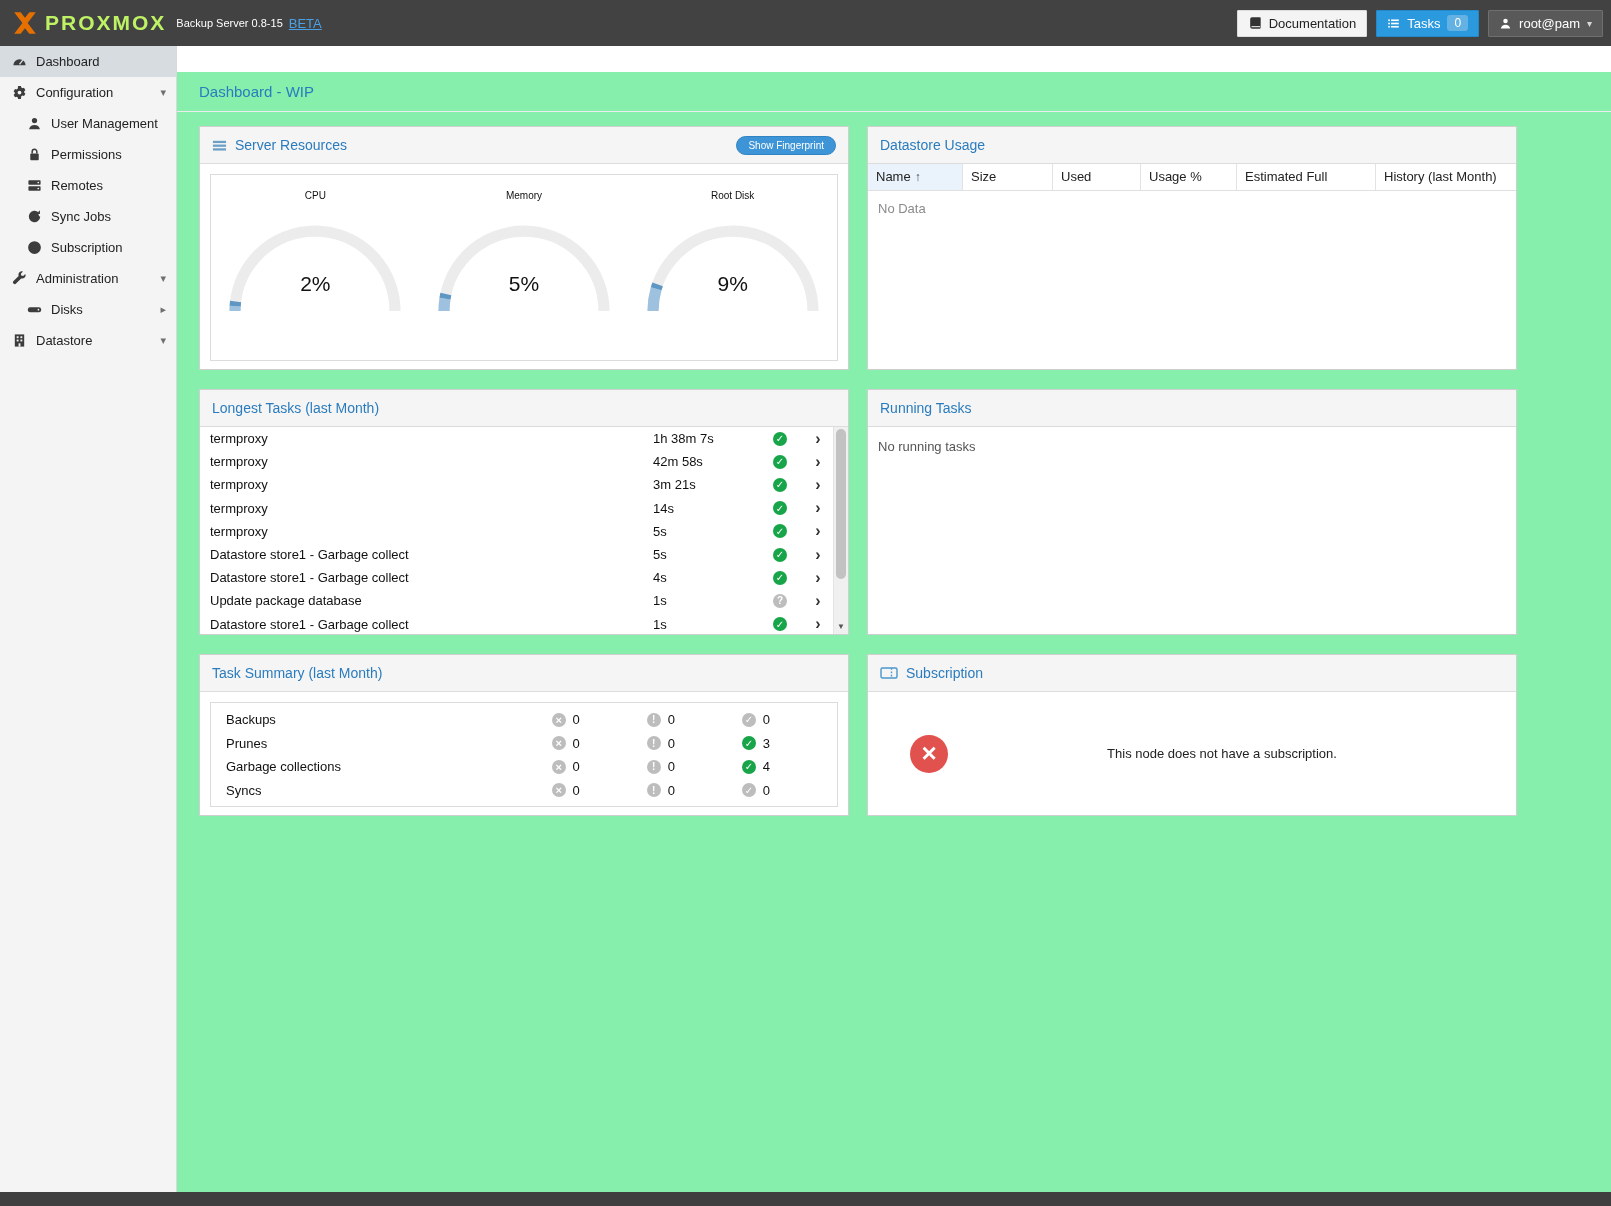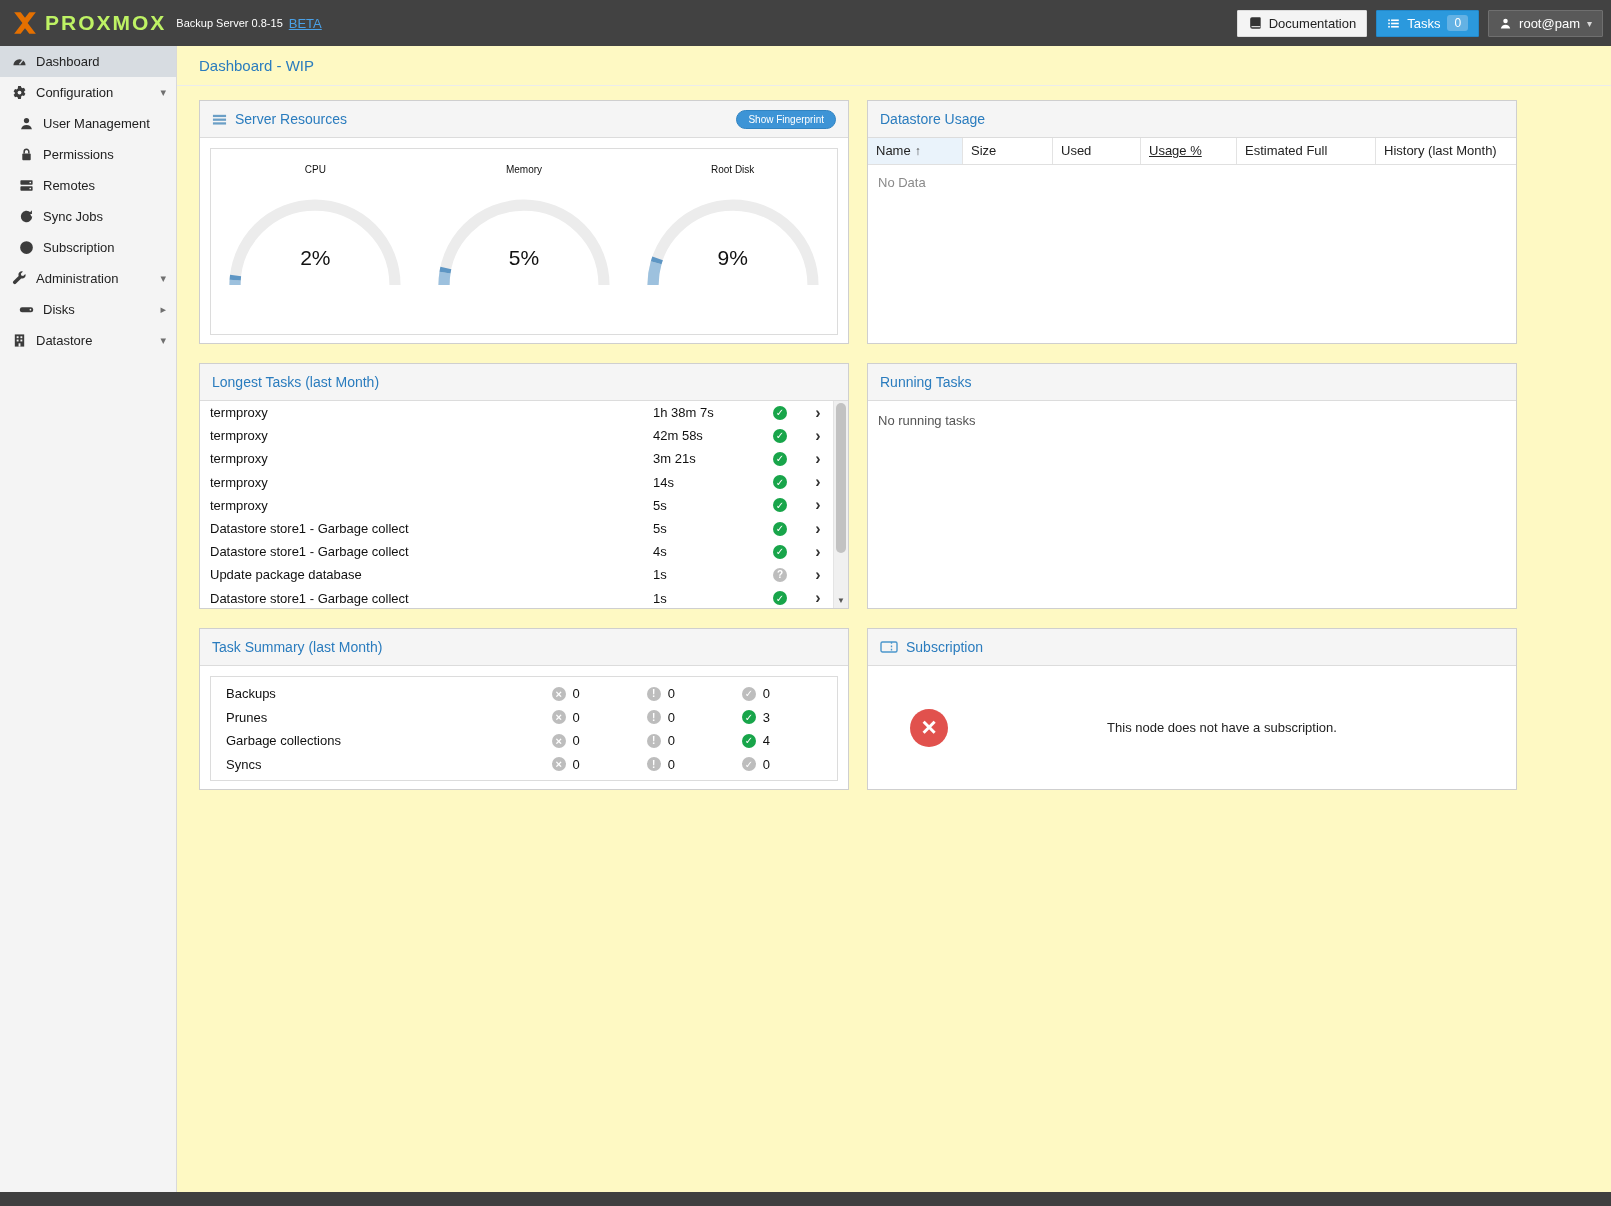--- a/index.html
+++ b/index.html
@@ -26,28 +26,28 @@
   .tb-caret { font-size: 10px; color: #d8d8d8; }
 
   
   .content { display: flex; height: 1146px; }
   .bottombar { height: 14px; background: #3f3f3f; }
 
   
   .side { width: 177px; background: #f4f4f4; border-right: 1px solid #d9d9d9; padding-top: 0; }
   .s-item { height: 31px; display: flex; align-items: center; gap: 9px; padding: 0 10px 0 12px;
             cursor: pointer; color: #222; }
-  .s-item.child { padding-left: 19px; }
+  .s-item.child { padding-left: 27px; }
   .s-item.selected { background: #d7dce1; }
   .s-ico { width: 15px; height: 15px; flex: 0 0 15px; color: #3c3c3c; }
   .s-ico svg { width: 15px; height: 15px; fill: currentColor; }
   .s-caret { margin-left: auto; color: #6f6f6f; font-size: 11px; }
 
   
-  .main { flex: 1; background: #fef9c3; }
+  .main { flex: 1; background: #86efac; margin-top: 26px; }
   .page-titlebar { height: 40px; border-bottom: 1px solid #ececec; display: flex; align-items: center; padding-left: 22px; }
   .page-title { color: #2a7cbe; font-size: 15px; }
 
   .panels { padding: 14px 0 0 22px; display: grid; grid-template-columns: 650px 650px;
             grid-template-rows: 244px 246px 162px; gap: 19px 18px; }
   .panel { border: 1px solid #cfcfcf; background: #fff; display: flex; flex-direction: column; overflow: hidden; }
   .panel-h { flex: 0 0 37px; background: #f5f5f5; border-bottom: 1px solid #dcdcdc;
              display: flex; align-items: center; padding: 0 12px; gap: 8px; }
   .panel-title { color: #2a7cbe; font-size: 14px; }
   .panel-b { flex: 1; position: relative; }
@@ -64,21 +64,21 @@
   .gauge-val  { fill: none; stroke: #9dc1de; stroke-width: 12; }
   .gauge-mark { fill: none; stroke: #5e96c4; stroke-width: 12; }
   .gauge-value { position: absolute; left: 0; right: 0; top: 58px; text-align: center; font-size: 21px; color: #111; }
 
   
   .du-h { display: flex; height: 27px; border-bottom: 1px solid #e0e0e0; }
   .du-c { padding: 5px 8px; border-right: 1px solid #e3e3e3; color: #222; white-space: nowrap; overflow: hidden; cursor: pointer; }
   .du-c.sorted { background: #eaf3fb; }
   .du-sort { color: #444; margin-left: 4px; font-size: 12px; }
   .w-name { width: 95px; } .w-size { width: 90px; } .w-used { width: 88px; }
-  .w-usage { width: 96px; text-decoration: underline; } .w-est { width: 139px; } .w-hist { flex: 1; border-right: none; }
+  .w-usage { width: 96px; } .w-est { width: 139px; } .w-hist { flex: 1; border-right: none; }
   .empty-text { color: #8a8a8a; padding: 10px; }
 
   
   .lt-rows { position: absolute; inset: 0; padding-right: 15px; }
   .lt-row { display: flex; align-items: center; height: 23.2px; padding-left: 10px; cursor: pointer; }
   .lt-name { flex: 1; color: #111; }
   .lt-dur { width: 104px; color: #111; }
   .lt-status { width: 46px; display: flex; justify-content: center; }
   .lt-go { width: 30px; display: flex; justify-content: center; color: #333; font-size: 16px; font-weight: bold; cursor: pointer; }
   .scrollbar { position: absolute; top: 0; right: 0; bottom: 0; width: 15px; background: #f0f0f0; border-left: 1px solid #e4e4e4; }

